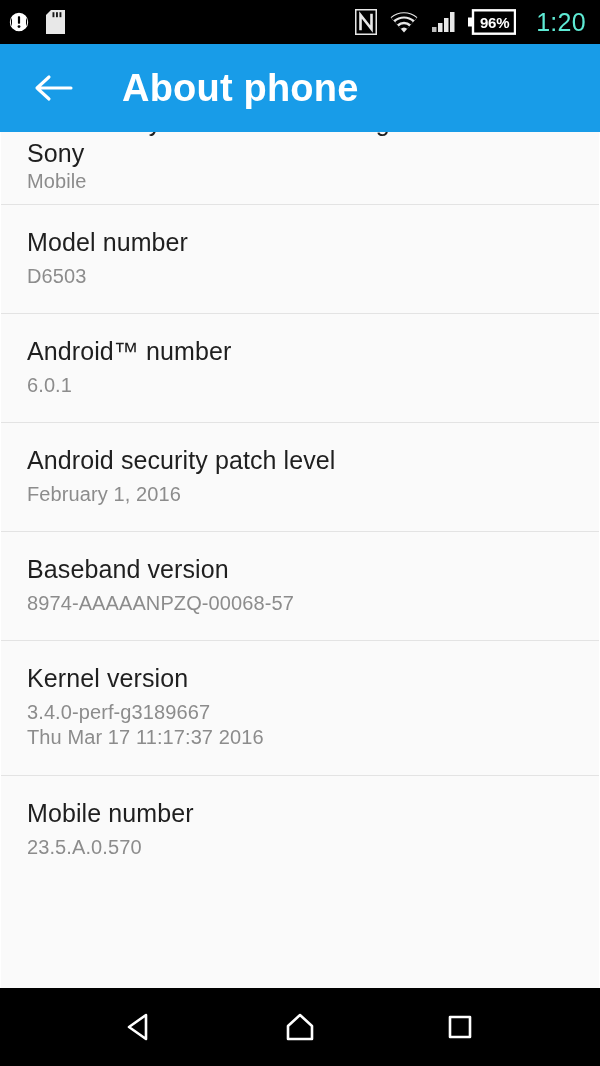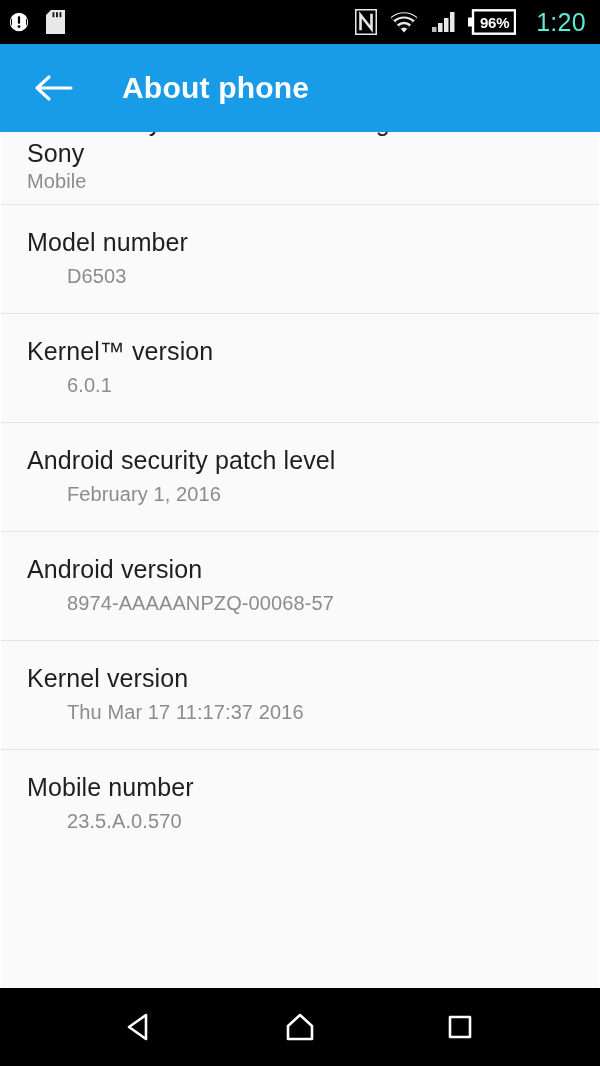--- a/index.html
+++ b/index.html
@@ -48,21 +48,21 @@
     display:flex; align-items:center;
     padding-left:30px;
   }
   #back-button {
     width:46px; height:46px;
     display:flex; align-items:center; justify-content:center;
     cursor:pointer; flex:0 0 auto;
   }
   #app-title {
     color:#fff;
-    font-size:30px;
+    font-size:38px;
     font-weight:700;
     margin-left:46px;
     letter-spacing:0.2px;
     white-space:nowrap;
   }
 
   
   #list {
     flex:1 1 auto;
     background:#fafafa;
@@ -87,21 +87,21 @@
     letter-spacing:0.1px;
   }
   .row-value {
     font-size:20px;
     color:#8c8c8c;
     line-height:1.3;
     margin-top:6px;
     font-weight:400;
     letter-spacing:0.1px;
   }
-  .row-value-line { display:block; line-height:1.28;margin-left:40px; }
+  .row-value-line { display:block; line-height:1.28; }
 
   
   #row-clipped {
     height:72px;
     overflow:hidden;
     position:relative;
     border-top:none;
   }
   #row-clipped .clip-shift {
     position:absolute;
@@ -212,49 +212,50 @@
       <div class="row-inner">
         <div class="row-title">Model number</div>
         <div class="row-value">
           <span class="row-value-line">D6503</span>
         </div>
       </div>
     </div>
 
     <div class="row">
       <div class="row-inner">
-        <div class="row-title">Kernel™ version</div>
+        <div class="row-title">Android™ number</div>
         <div class="row-value">
           <span class="row-value-line">6.0.1</span>
         </div>
       </div>
     </div>
 
     <div class="row">
       <div class="row-inner">
         <div class="row-title">Android security patch level</div>
         <div class="row-value">
           <span class="row-value-line">February 1, 2016</span>
         </div>
       </div>
     </div>
 
     <div class="row">
       <div class="row-inner">
-        <div class="row-title">Android version</div>
+        <div class="row-title">Baseband version</div>
         <div class="row-value">
           <span class="row-value-line">8974-AAAAANPZQ-00068-57</span>
         </div>
       </div>
     </div>
 
     <div class="row">
       <div class="row-inner">
         <div class="row-title">Kernel version</div>
         <div class="row-value">
+          <span class="row-value-line">3.4.0-perf-g3189667</span>
           <span class="row-value-line">Thu Mar 17 11:17:37 2016</span>
         </div>
       </div>
     </div>
 
     <div class="row">
       <div class="row-inner">
         <div class="row-title">Mobile number</div>
         <div class="row-value">
           <span class="row-value-line">23.5.A.0.570</span>

